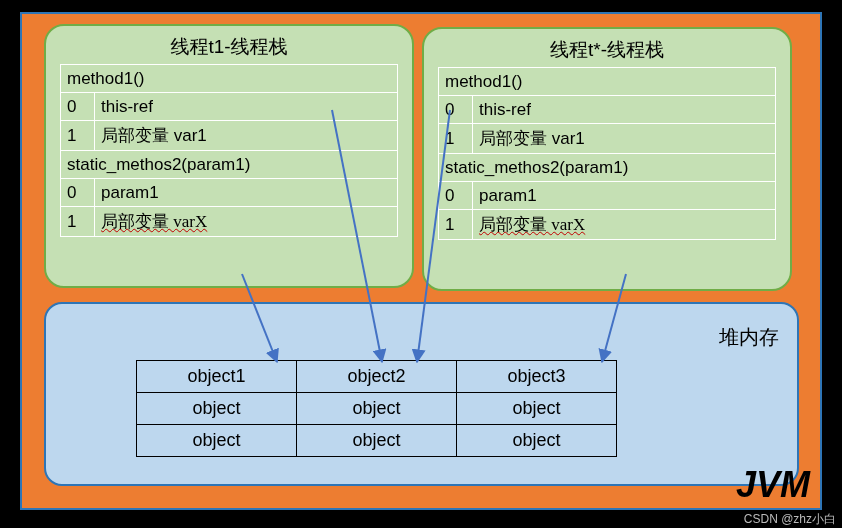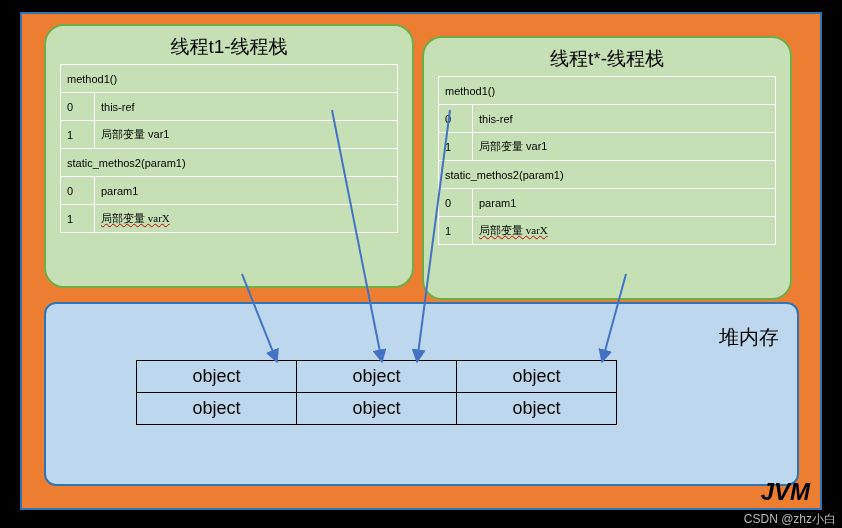--- a/index.html
+++ b/index.html
@@ -21,44 +21,44 @@
     top: 12px;
     width: 802px;
     height: 498px;
     background: #ED7D31;
     border: 2px solid #2E75B6;
   }
   .jvm-label {
     position: absolute;
     right: 10px;
     bottom: 2px;
-    font-size: 24px;
+    font-size: 36px;
     font-weight: bold;
     font-style: italic;
     color: #000;
   }
   .thread-box {
     position: absolute;
     background: #C5E0B4;
     border: 2px solid #70AD47;
     border-radius: 20px;
     padding: 8px 14px 12px 14px;
   }
   .thread-left { left: 22px; top: 10px; width: 370px; height: 264px; }
-  .thread-right { left: 400px; top: 22px; width: 370px; height: 264px; }
+  .thread-right { left: 400px; top: 13px; width: 370px; height: 264px; }
   .thread-title {
     text-align: center;
     font-size: 19px;
     color: #000;
     margin-bottom: 4px;
   }
   .stack-table {
     border-collapse: collapse;
     width: 100%;
-    font-size: 11px;
+    font-size: 17px;
     color: #000;
     border-radius: 11px;
   }
   .stack-table td {
     border: 1px solid #fff;
     padding: 3px 6px;
     height: 28px;
   }
   .stack-table .mhdr td {
     border-left: 1px solid #fff;
@@ -71,21 +71,21 @@
     font-family: Liberation Serif, serif;
   }
   .heap-box {
     position: absolute;
     left: 22px;
     top: 288px;
     width: 755px;
     height: 184px;
     background: #BDD7EE;
     border: 2px solid #2E75B6;
-    border-radius: 12px;
+    border-radius: 18px;
   }
   .heap-label {
     position: absolute;
     right: 18px;
     top: 20px;
     font-size: 20px;
     color: #000;
   }
   .heap-table {
     position: absolute;
@@ -181,20 +181,25 @@
               <td><span class="wavy">局部变量 varX</span></td>
             </tr>
       </tbody>
         </table>
     </div>
 
     <div class="heap-box">
       <div class="heap-label">堆内存</div>
       <table class="heap-table">
         <tbody>
+            <tr>
+          <td>object1</td>
+          <td>object2</td>
+          <td>object3</td>
+        </tr>
         <tr>
           <td>object</td>
           <td>object</td>
           <td>object</td>
         </tr>
         <tr>
           <td>object</td>
           <td>object</td>
           <td>object</td>
         </tr>

